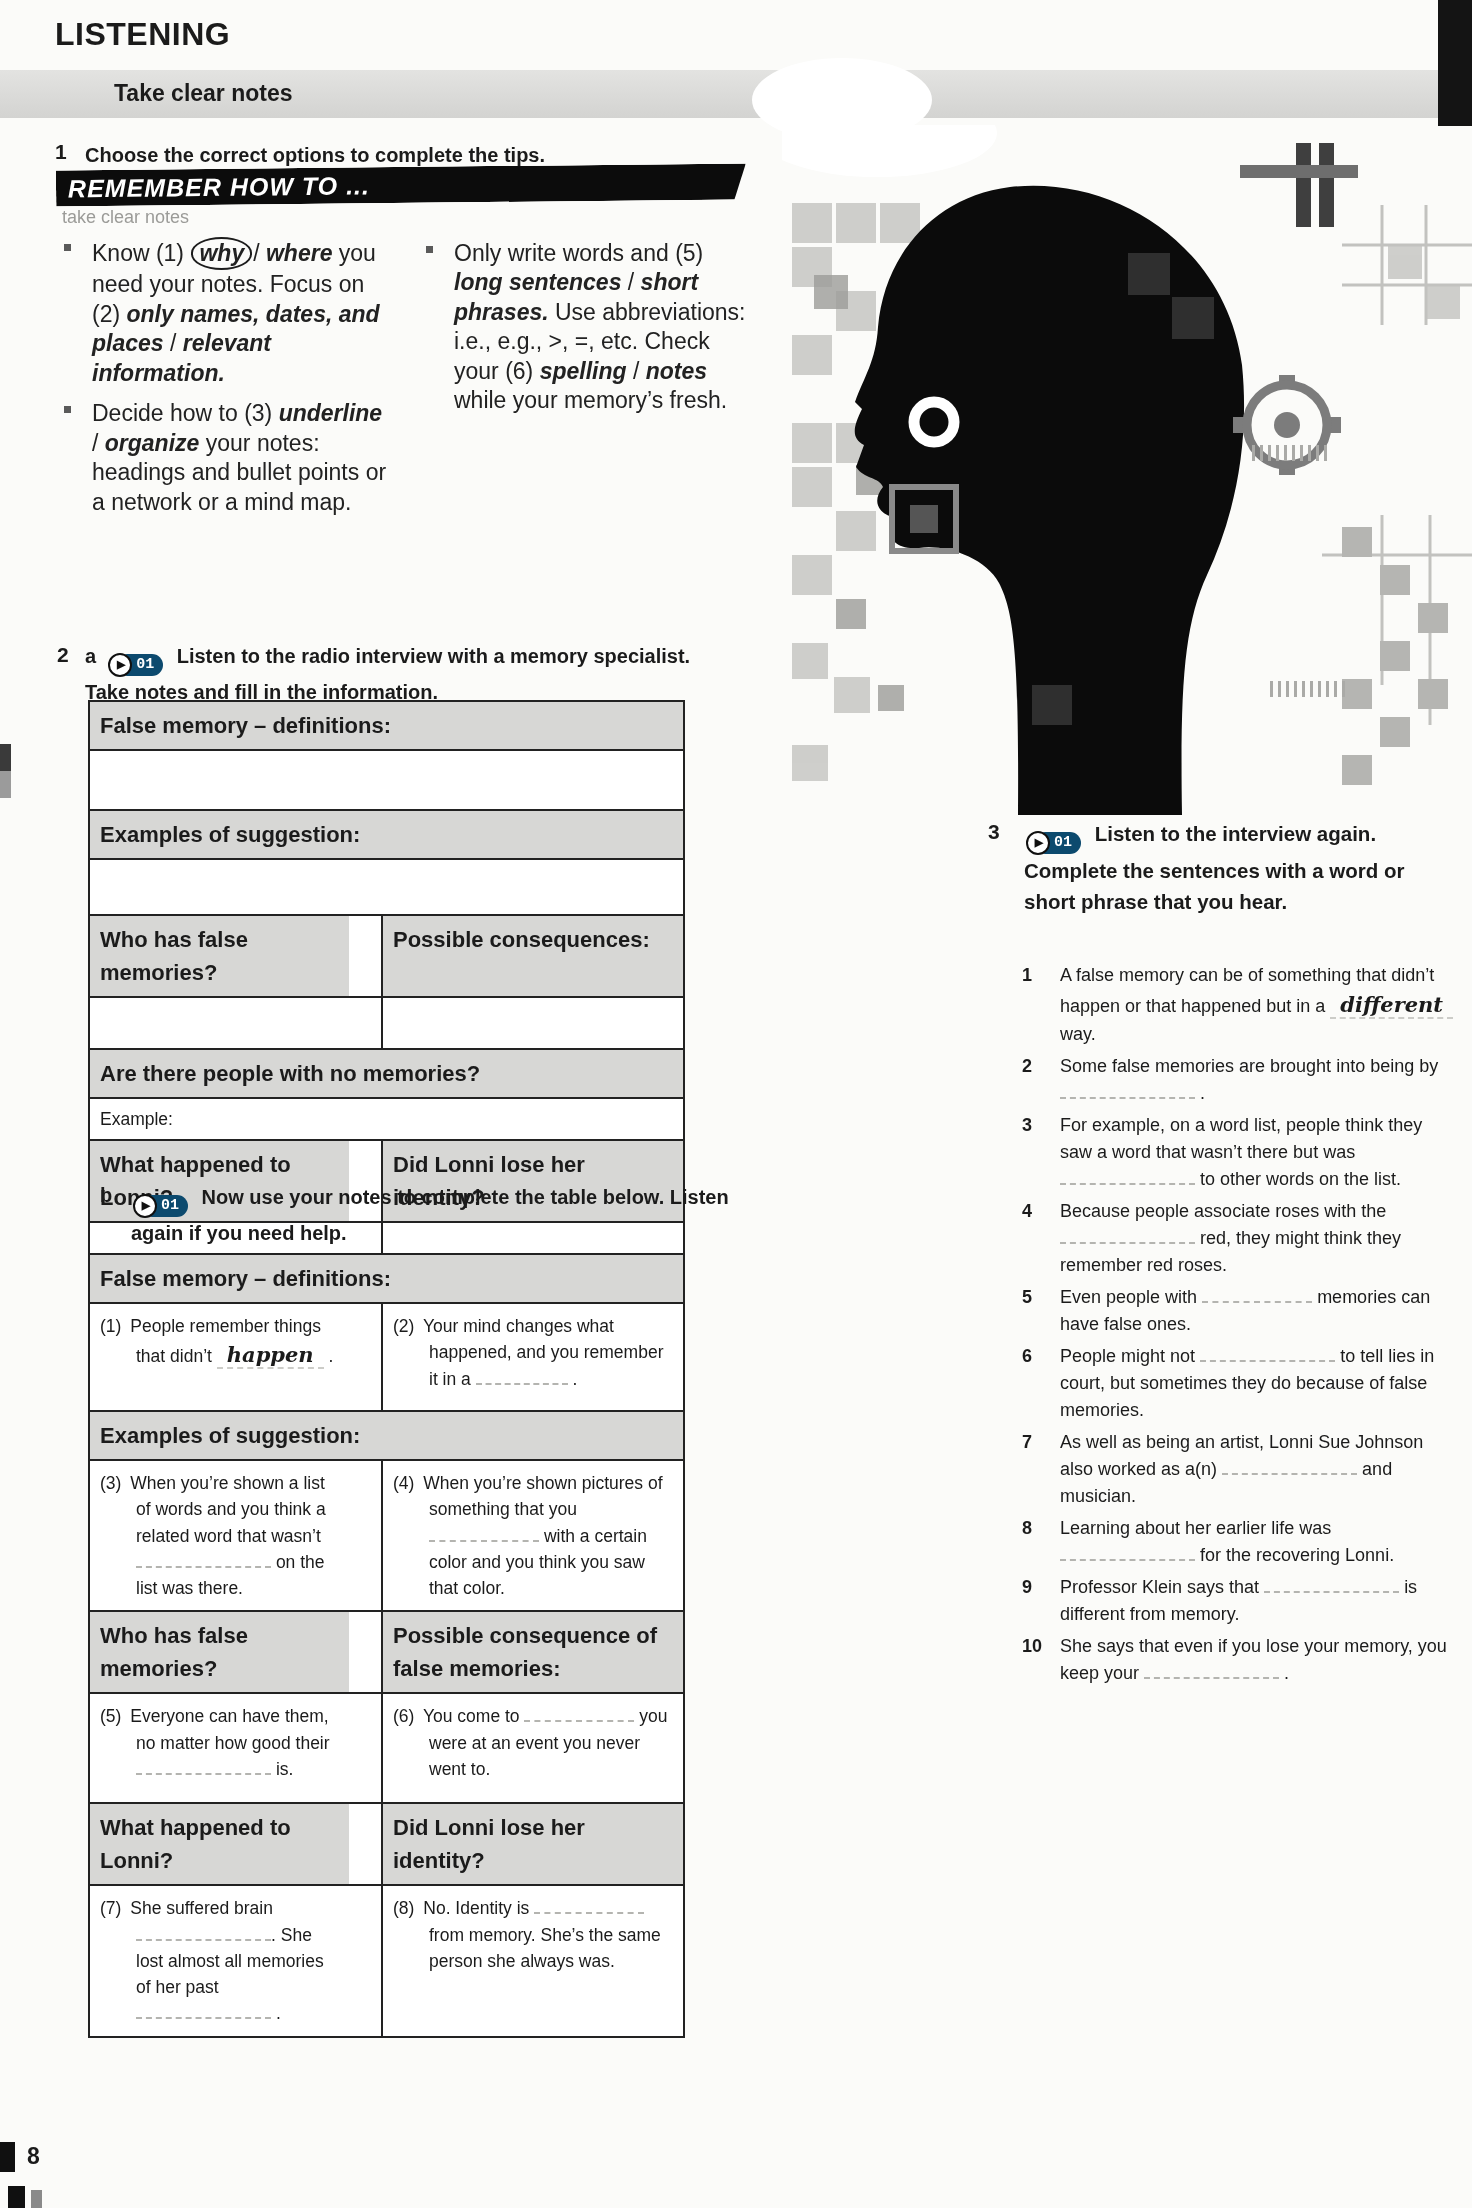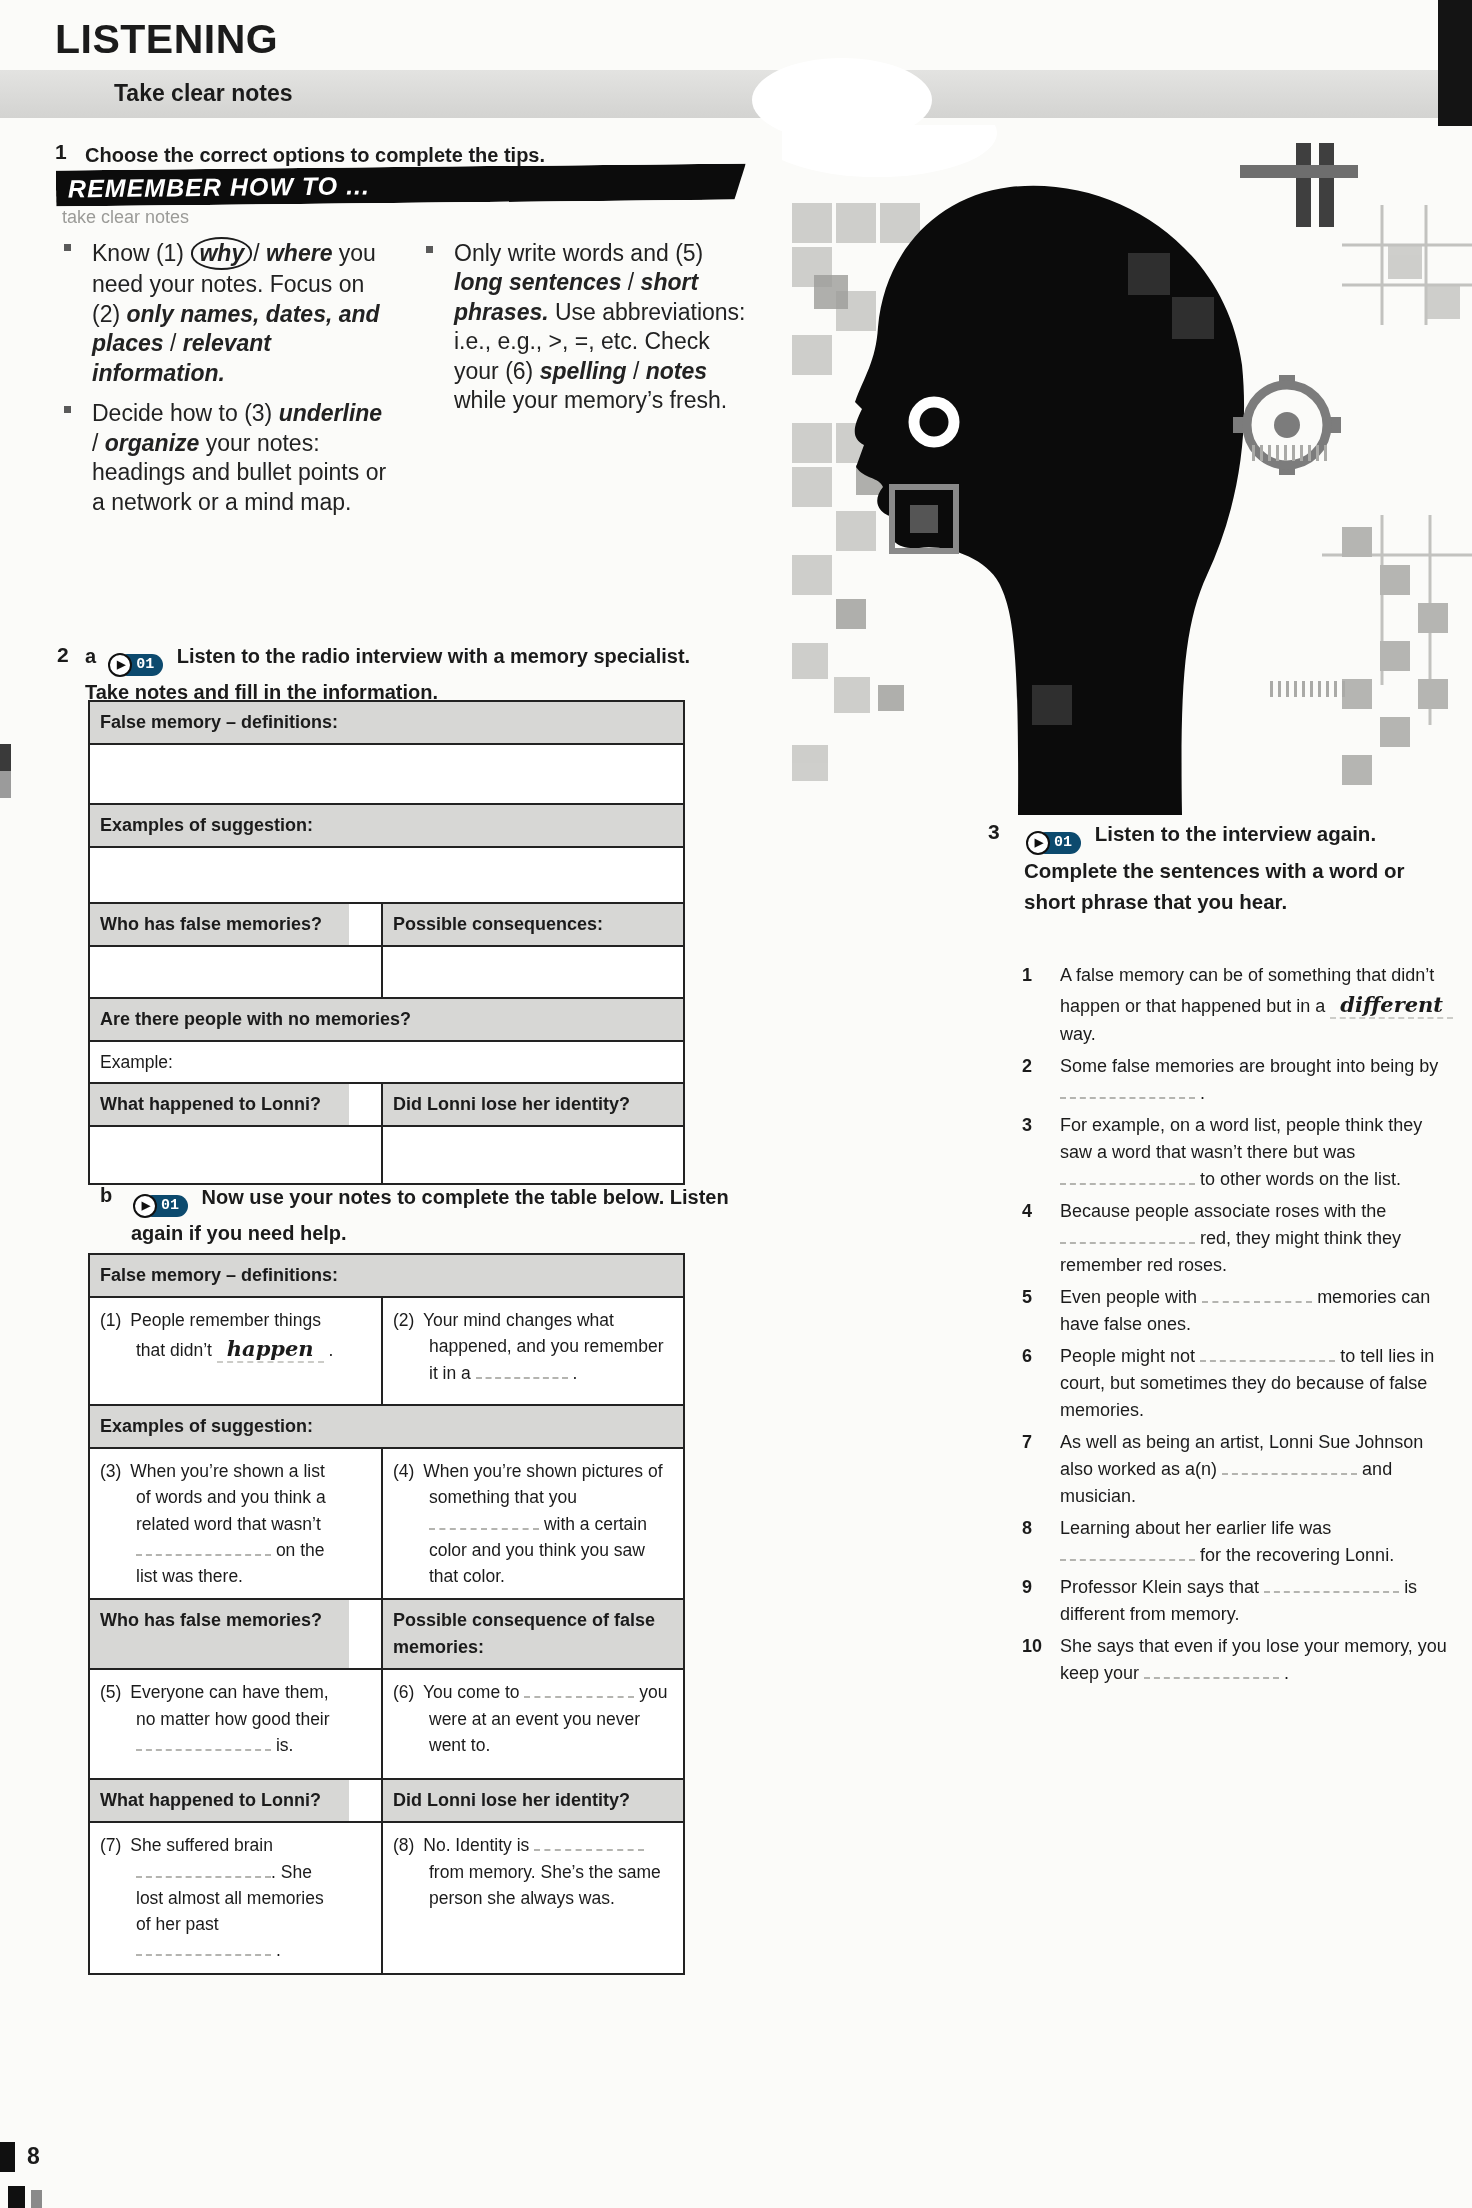--- a/index.html
+++ b/index.html
@@ -1,21 +1,21 @@
 <!DOCTYPE html>
 <html><head>
 <meta charset="utf-8">
 <style>
   html,body{margin:0;padding:0;background:#e8e8e6;}
   #page{position:relative;width:1472px;height:2208px;background:#fbfbf9;
         font-family:"Liberation Sans",sans-serif;color:#1b1b1b;overflow:hidden;margin:0 auto;}
   .abs{position:absolute;}
 
   
-  .sec-title{left:55px;top:16px;font-size:41px;font-weight:bold;letter-spacing:.5px;}
+  .sec-title{left:55px;top:16px;font-size:32px;font-weight:bold;letter-spacing:.5px;}
   .band{left:0;top:70px;width:1472px;height:48px;background:linear-gradient(#e3e3e1,#d3d3d1);}
   .band-cloud{left:752px;top:58px;width:180px;height:84px;background:#fff;border-radius:50%;}
   .lesson-title{left:114px;top:80px;font-size:23px;font-weight:bold;}
 
   
   .exnum{font-size:21px;font-weight:bold;}
   .exletter{font-size:20px;font-weight:bold;margin-right:10px;}
   .exinstr{font-size:20px;font-weight:bold;line-height:1.5;}
 
   
@@ -39,21 +39,21 @@
   .audio-pill{background:#0c4a6e;color:#fff;font-size:15px;font-weight:bold;line-height:20px;
               padding:1px 9px 1px 12px;border-radius:3px 11px 11px 3px;margin-left:-8px;position:relative;z-index:1;font-family:Liberation Mono, monospace;}
 
   
   .wtable{position:absolute;left:88px;width:597px;border:2px solid #222;background:#fff;box-sizing:border-box;}
   .trow{display:flex;border-top:2px solid #222;align-items:stretch;}
   .trow:first-child{border-top:none;}
   .tcell{flex:1;padding:7px 10px;font-size:17.5px;line-height:1.5;box-sizing:border-box;}
   .tcell + .tcell{border-left:2px solid #222;margin-left:32px;}
   .tcell-left{width:259px;flex:none;}
-  .th{background:#d7d7d5;font-weight:bold;font-size:18px;}
+  .th{background:#d7d7d5;font-weight:bold;font-size:22px;}
   .fcell{padding:9px 10px 9px 46px;text-indent:-36px;}
   .cnum{margin-right:4px;}
 
   
   .blank{display:inline-block;width:110px;height:15px;border-bottom:2px dashed #b4b4b0;vertical-align:baseline;}
   .blank-lg{width:135px;}
   .blank-sm{width:92px;}
   .hw{font-family:"DejaVu Serif",serif;font-style:italic;font-weight:600;font-size:21px;
       border-bottom:2px dashed #ccccc8;padding:0 10px;}
 

